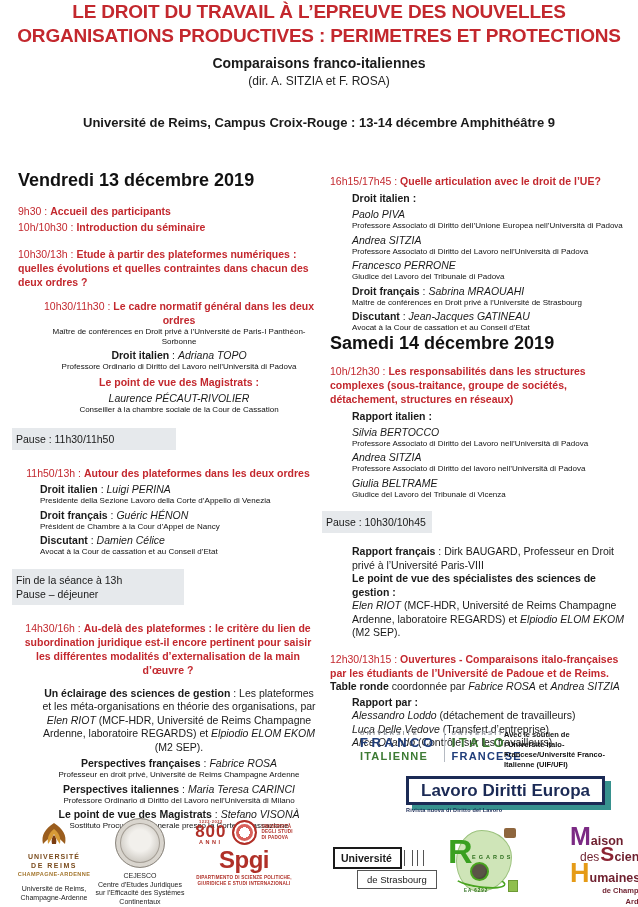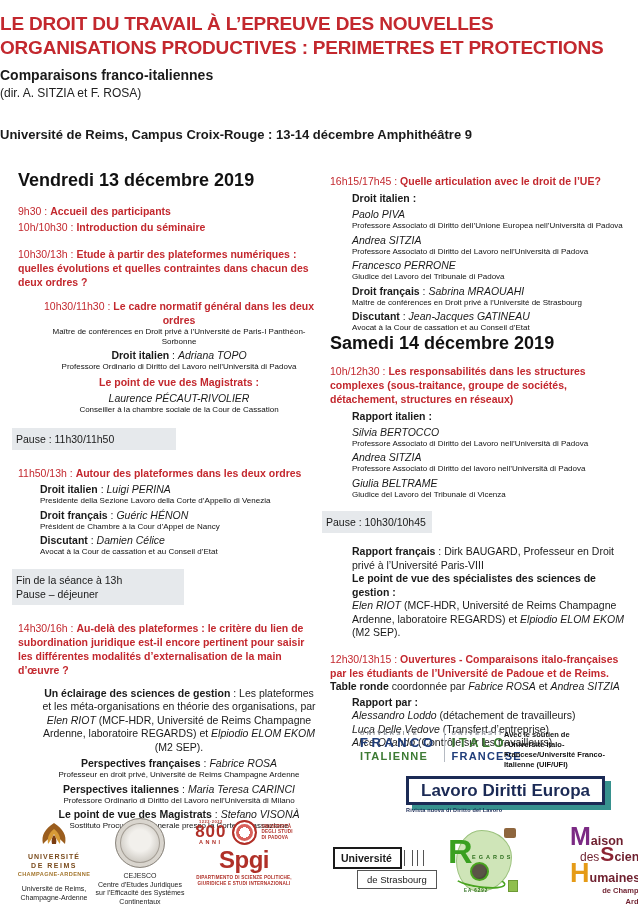--- a/index.html
+++ b/index.html
@@ -11,21 +11,21 @@
     --uifgreen:#3c7a33;
     --pdred:#b03028;
     --urcabrown:#7a4b1c;
   }
   *{box-sizing:border-box;margin:0;padding:0;}
   html,body{background:#888;}
   body{font-family:"Liberation Sans",sans-serif;}
   .page{position:relative;width:638px;height:907px;background:#fff;overflow:hidden;color:#1a1a1a;margin:0 auto;}
 
   
-  .hdr{padding-top:12px;}
+  .hdr{text-align:center;padding-top:0;}
   .hdr-title{color:var(--red);font-weight:bold;font-size:19px;line-height:24px;letter-spacing:-0.2px;}
   .hdr-sub{font-weight:bold;font-size:14px;margin-top:7px;}
   .hdr-dir{font-size:12px;margin-top:3px;color:#222;}
   .hdr-venue{font-weight:bold;font-size:13px;margin-top:27px;}
 
   
   .col{position:absolute;top:170px;}
   .col-left{left:18px;width:300px;}
   .col-right{left:330px;width:300px;top:174px;}
   h2.day{font-size:18px;font-weight:bold;margin:0 0 13px;color:#111;}
@@ -37,21 +37,21 @@
   .role i,.iname{font-style:italic;}
   .desc{font-size:8px;line-height:9.5px;color:#111;}
   .redlbl{color:var(--red);font-weight:bold;}
   .name-line{font-size:10.5px;font-style:italic;line-height:13px;margin-top:3px;}
   .para{font-size:10.5px;line-height:13.5px;}
   .pause{display:inline-block;background:var(--pausebg);font-size:10.5px;line-height:14px;padding:4px 4px;margin-left:-6px;}
   .pz-l{width:164px;}
   .pz-fin{width:172px;}
   .pz-r{width:110px;margin-left:-8px;}
   .mt4{margin-top:4px;}.mt10{margin-top:10px;text-align:center;}
-  .mt12{margin-top:12px;}.mt14{margin-top:14px;}.mt16{margin-top:16px;}.mt18{margin-top:18px;}
+  .mt12{margin-top:12px;}.mt14{margin-top:14px;}.mt16{margin-top:16px;text-align:center;}.mt18{margin-top:18px;}
 
   
   .uif{position:absolute;left:360px;top:730px;display:flex;align-items:flex-start;}
   .uif-col{text-align:left;}
   .uif-top{font-size:6px;letter-spacing:2.3px;color:#8a8f98;font-weight:bold;}
   .uif-mid{font-size:13px;font-weight:bold;letter-spacing:3.5px;line-height:14px;}
   .uif-bot{font-size:11px;font-weight:bold;letter-spacing:1.2px;line-height:12px;}
   .c-blue{color:var(--uifblue);}
   .c-green{color:var(--uifgreen);}
   .uif-div{width:1px;background:#b5bac2;align-self:stretch;margin:0 7px;}

